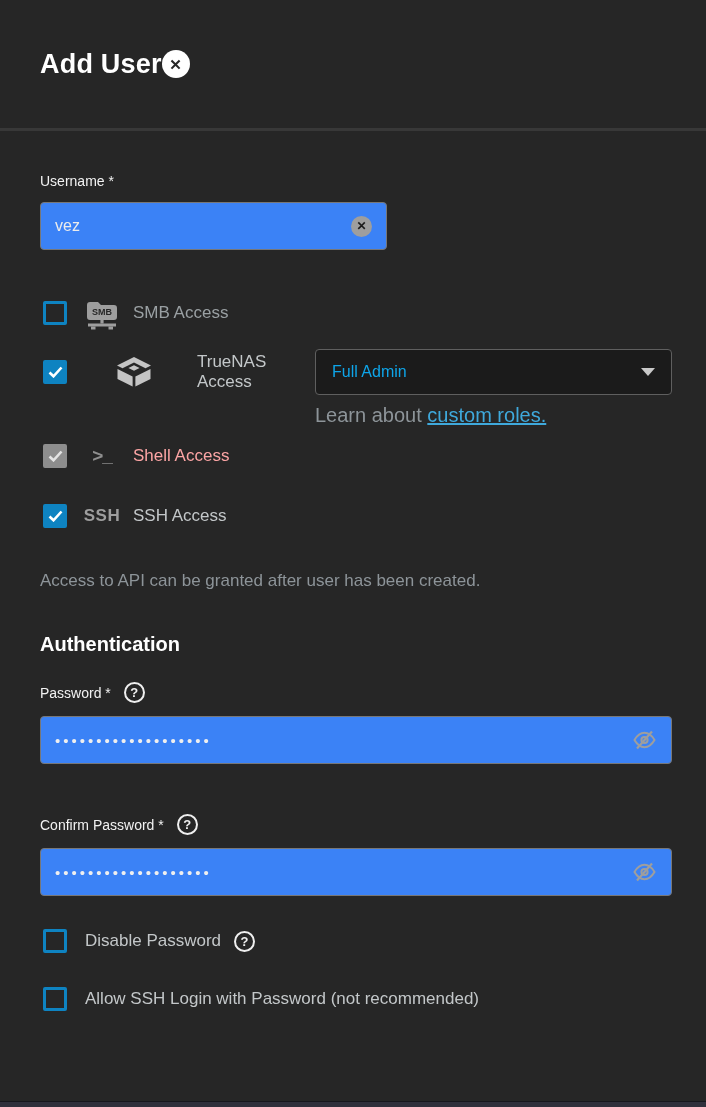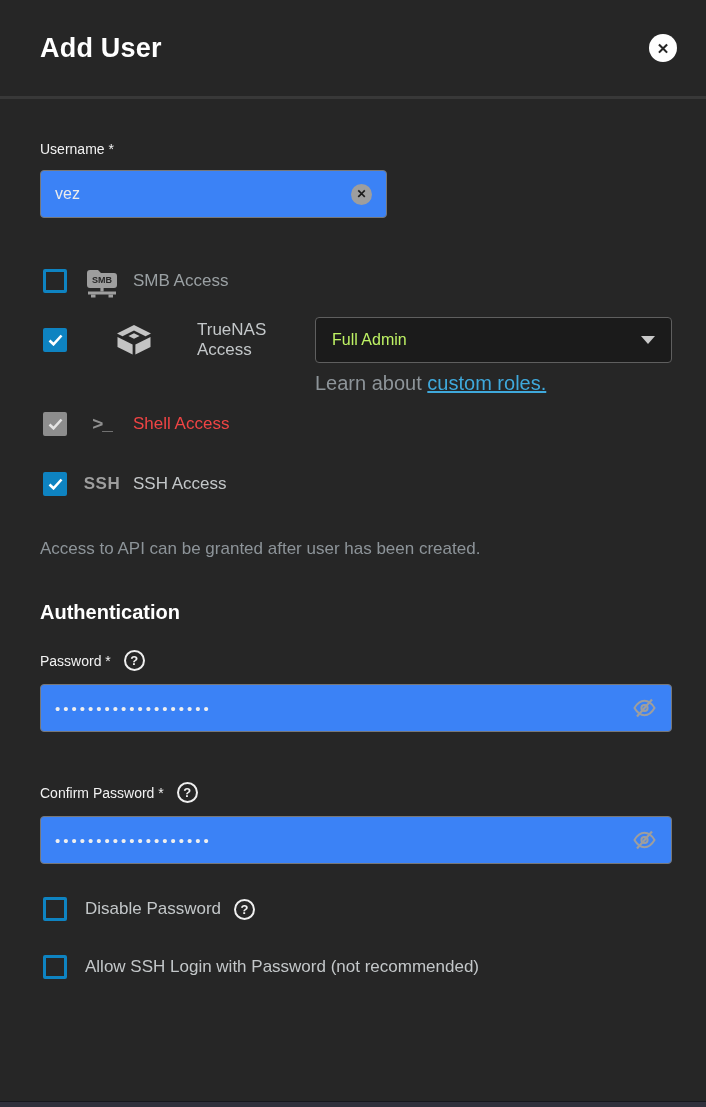--- a/index.html
+++ b/index.html
@@ -6,22 +6,22 @@
   html,body { width:706px; height:1107px; }
   body {
     background:#262626;
     font-family:"Liberation Sans", sans-serif;
     color:#ffffff;
     position:relative;
     overflow:hidden;
   }
   
   .dlg-header {
-    height:99px;
-    display:flex; align-items:center; justify-content:space-between;
+    height:131px;
+    display:flex; align-items:center; 
     padding:0 29px 0 40px;
     border-bottom:3px solid #383838;
   }
   .dlg-title { font-size:27px; font-weight:bold; letter-spacing:.2px; }
   .close-btn {
     width:28px; height:28px; border-radius:50%;
     background:#ffffff; color:#262626;
     display:flex; align-items:center; justify-content:center;
     font-size:15px; font-weight:bold; cursor:pointer; line-height:1;
   }
@@ -64,33 +64,33 @@
   }
   .cbx.checked { background:#0e83c1; }
   .cbx.disabled { background:#8d8d8d; border-color:#8d8d8d; cursor:default; }
   .access-icon {
     width:38px; margin-left:16px; margin-right:12px;
     display:flex; align-items:flex-start; justify-content:center;
     color:#9e9e9e;
   }
   .row-label { font-size:17px; color:#c3c7c9; }
   .row-label.dim { color:#9aa0a3; }
-  .row-label.disabled { color:#ef4444; }
+  .row-label.disabled { color:#fca5a5; }
   .glyph-shell { font-size:19px; font-weight:bold; color:#8f8f8f; letter-spacing:-1px; }
   .glyph-ssh { font-size:17px; font-weight:bold; color:#9e9e9e; letter-spacing:.5px; }
 
   .truenas-left { display:flex; align-items:center; width:272px; min-height:46px;gap:32px; }
   .truenas-right { display:flex; flex-direction:column; }
   .select-box {
     width:357px; height:46px;
     background:#1b1b1b; border:1px solid #5f5f5f; border-radius:4px;
     display:flex; align-items:center; justify-content:space-between;
     padding:0 16px; cursor:pointer;
   }
-  .select-value { font-size:16px; color:#bef264; }
+  .select-value { font-size:16px; color:#0ea5e9; }
   .caret-down {
     width:0; height:0;
     border-left:7px solid transparent; border-right:7px solid transparent;
     border-top:8px solid #c9c9c9;
   }
   .roles-hint { margin-top:9px; font-size:20px; color:#8d9499; }
   .roles-link { color:#3fa9dc; text-decoration:underline; cursor:pointer; }
   .api-note { margin-top:32px; font-size:17px; color:#8d9499; }
 
   

